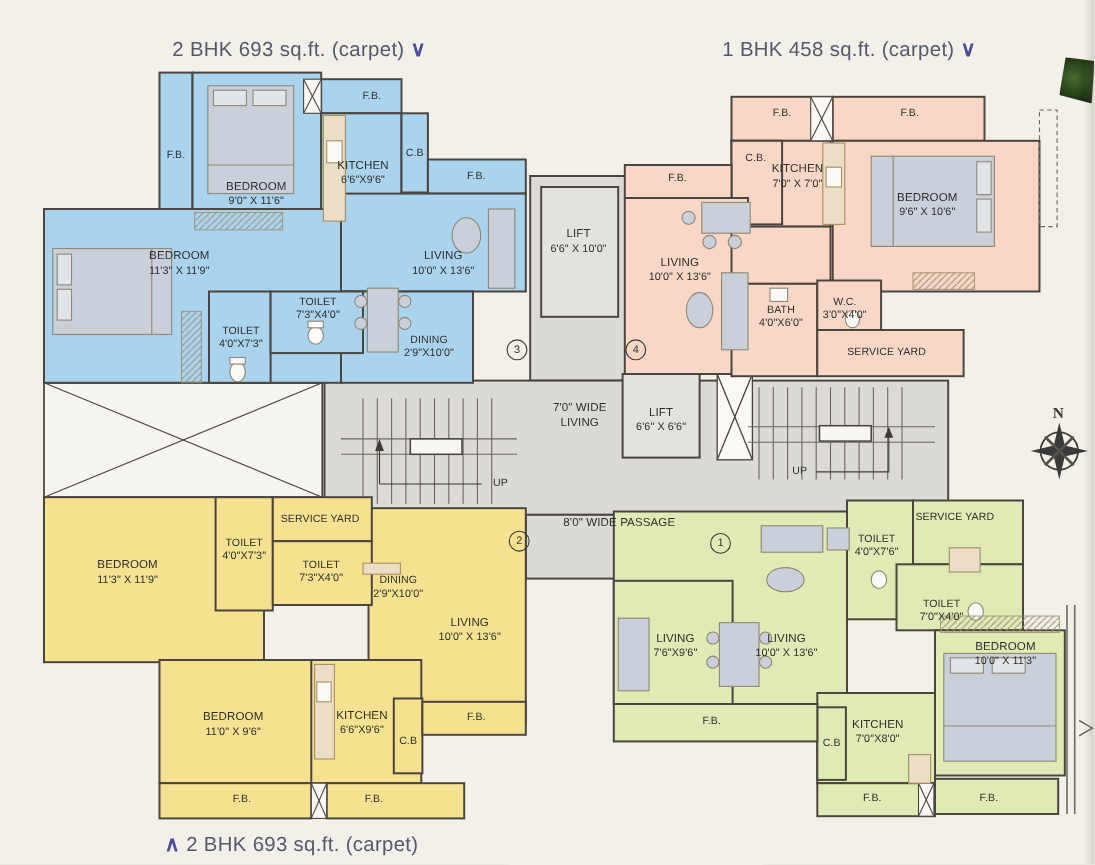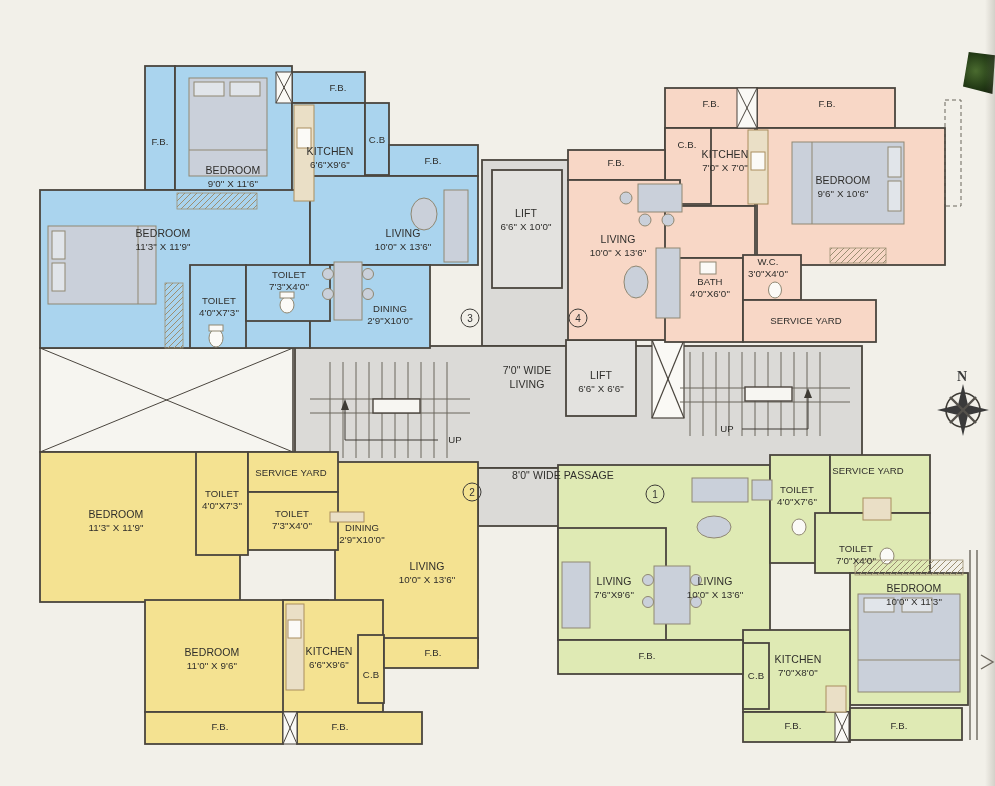--- a/index.html
+++ b/index.html
@@ -258,20 +258,32 @@
   <g>
     <circle cx="963" cy="410" r="17" fill="none" stroke="#3e3b35" stroke-width="1.6"></circle>
     <polygon points="963,384 968,405 989,410 968,415 963,436 958,415 937,410 958,405" fill="#3a3a3a"></polygon>
     <line x1="963" y1="410" x2="976" y2="397" stroke="#55524c" stroke-width="2.4"></line>
     <line x1="963" y1="410" x2="976" y2="423" stroke="#55524c" stroke-width="2.4"></line>
     <line x1="963" y1="410" x2="950" y2="423" stroke="#55524c" stroke-width="2.4"></line>
     <line x1="963" y1="410" x2="950" y2="397" stroke="#55524c" stroke-width="2.4"></line>
   </g>
 </svg>
 
+<div class="title" style="left:272px;top:45px;">
+  <span>2 BHK 693 sq.ft. (carpet)</span>
+  <span class="arrow">∨</span>
+</div>
+<div class="title" style="left:772px;top:45px;">
+  <span>1 BHK 458 sq.ft. (carpet)</span>
+  <span class="arrow">∨</span>
+</div>
+<div class="title" style="left:265px;top:768px;">
+  <span class="arrow">∧</span>
+  <span>2 BHK 693 sq.ft. (carpet)</span>
+</div>
 
 <div class="lbl small" style="left:160px;top:142px;"><span>F.B.</span></div>
 <div class="lbl" style="left:233px;top:177px;">
       <span class="nm">BEDROOM</span>
       <span class="dm">9'0" X 11'6"</span>
     </div>
 <div class="lbl small" style="left:338px;top:88px;"><span>F.B.</span></div>
 <div class="lbl" style="left:330px;top:158px;">
       <span class="nm">KITCHEN</span>
       <span class="dm">6'6"X9'6"</span>
@@ -315,21 +327,21 @@
     </div>
 <div class="lbl small" style="left:616px;top:163px;"><span>F.B.</span></div>
 <div class="lbl" style="left:618px;top:246px;">
       <span class="nm">LIVING</span>
       <span class="dm">10'0" X 13'6"</span>
     </div>
 <div class="lbl small" style="left:710px;top:289px;">
       <span class="nm">BATH</span>
       <span class="dm">4'0"X6'0"</span>
     </div>
-<div class="lbl small" style="left:768px;top:269px;">
+<div class="lbl small" style="left:768px;top:282px;">
       <span class="nm">W.C.</span>
       <span class="dm">3'0"X4'0"</span>
     </div>
 <div class="lbl small" style="left:806px;top:321px;"><span>SERVICE YARD</span></div>
 <div class="unit-circle" style="left:578px;top:318px;">
       <span>4</span>
     </div>
 
 <div class="lbl" style="left:526px;top:220px;">
       <span class="nm">LIFT</span>

